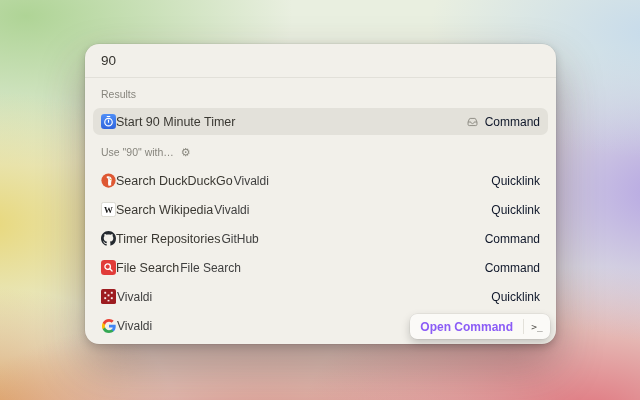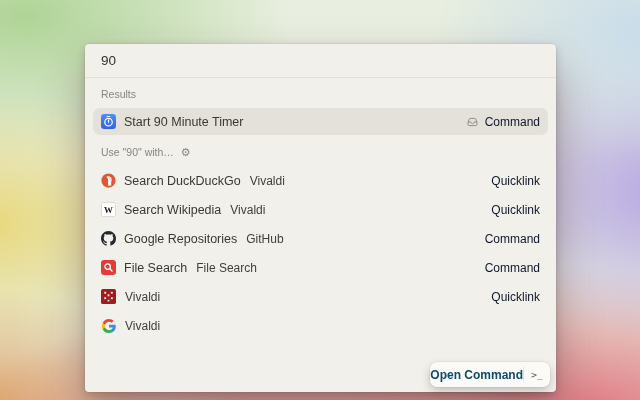--- a/index.html
+++ b/index.html
@@ -8,44 +8,44 @@
   .bg{position:absolute;inset:0;width:640px;height:400px;
     background:
       radial-gradient(50% 45% at 102% 8%, #c7dbeb 0%, rgba(199,219,235,0) 70%),
       radial-gradient(48% 52% at 104% 48%, #b6a6e3 0%, rgba(182,166,227,0) 72%),
       radial-gradient(62% 52% at 92% 104%, #e0757e 0%, rgba(224,117,126,0) 72%),
       radial-gradient(72% 46% at 42% 110%, #db8a82 0%, rgba(219,138,130,0) 72%),
       radial-gradient(42% 46% at -2% 104%, #dda05f 0%, rgba(221,160,95,0) 70%),
       radial-gradient(46% 46% at -2% 56%, #e8d87c 0%, rgba(232,216,124,0) 72%),
       radial-gradient(58% 52% at 4% 4%, #afd496 0%, rgba(175,212,150,0) 72%),
       #e9efe0;}
-  .panel{position:absolute;left:85px;top:44px;width:471px;height:348px;
-    background:#f2f0ea;border-radius:4px;
+  .panel{position:absolute;left:85px;top:44px;width:471px;height:300px;
+    background:#f2f0ea;border-radius:14px;
     box-shadow:0 22px 45px rgba(70,35,40,.38),0 3px 10px rgba(0,0,0,.18),0 0 0 .5px rgba(0,0,0,.08);}
   .search-row{height:34px;display:flex;align-items:center;padding:0 16px;
     border-bottom:1px solid #e2e0d9;}
   .query{font-size:13.5px;color:#34322d;}
   .list{position:absolute;left:0;right:0;top:35px;bottom:0;overflow:hidden;}
   .section-header{display:flex;align-items:flex-end;gap:7px;padding:9px 16px 8px;
     font-size:10.5px;color:#87857d;}
   .section-header .gear{font-size:11px;line-height:1;color:#8a887f;cursor:default;}
-  .row{display:flex;align-items:center;gap:8px;height:29px;margin:0 8px;
+  .row{display:flex;align-items:center;height:29px;margin:0 8px;
     padding:0 8px;border-radius:7px;}
   .row.selected{background:#e3e1da;height:27px;margin-bottom:2px;}
   .ricon{width:15px;height:15px;flex:0 0 15px;display:flex;align-items:center;justify-content:center;}
   .ricon svg{display:block;}
   .title{font-size:12.5px;color:#3a3832;white-space:nowrap;}
   .subtitle{font-size:12px;color:#404040;white-space:nowrap;margin-left:1px;}
   .right{margin-left:auto;display:flex;align-items:center;gap:6px;}
   .acc{font-size:12px;color:#0f172a;}
   .acc-icon svg{display:block;}
   .action-btn{position:absolute;right:6px;bottom:5px;height:25px;display:flex;
     align-items:center;background:#fbfaf7;border-radius:7px;z-index:5;cursor:pointer;
     box-shadow:0 4px 10px rgba(0,0,0,.20),0 0 0 .5px rgba(0,0,0,.07);}
-  .action-btn .label{font-size:12px;font-weight:700;color:#0c4a6e;padding:0 0;}
+  .action-btn .label{font-size:12px;font-weight:700;color:#8b5cf6;padding:0 10px;}
   .action-btn .sep{width:1px;height:15px;background:#e3e1da;}
   .action-btn .keycap{width:26px;text-align:center;font-family:"DejaVu Sans Mono",monospace;
     font-size:9.5px;color:#55534d;}
 </style>
 </head>
 <body>
 
 <div class="bg"></div>
 
 <div class="panel">
@@ -116,21 +116,21 @@
 
       <span class="acc">Quicklink</span>
     </span>
   </div>
       <div class="row">
     <span class="ricon">
           <svg viewBox="0 0 16 16" width="15" height="15" fill="#24292f">
             <path d="M8 0C3.58 0 0 3.58 0 8c0 3.54 2.29 6.53 5.47 7.59.4.07.55-.17.55-.38 0-.19-.01-.82-.01-1.49-2.01.37-2.53-.49-2.69-.94-.09-.23-.48-.94-.82-1.13-.28-.15-.68-.52-.01-.53.63-.01 1.08.58 1.23.82.72 1.21 1.87.87 2.33.66.07-.52.28-.87.51-1.07-1.78-.2-3.64-.89-3.64-3.95 0-.87.31-1.59.82-2.15-.08-.2-.36-1.02.08-2.12 0 0 .67-.21 2.2.82.64-.18 1.32-.27 2-.27s1.36.09 2 .27c1.53-1.04 2.2-.82 2.2-.82.44 1.1.16 1.92.08 2.12.51.56.82 1.27.82 2.15 0 3.07-1.87 3.75-3.65 3.95.29.25.54.73.54 1.48 0 1.07-.01 1.93-.01 2.2 0 .21.15.46.55.38A8.01 8.01 0 0 0 16 8c0-4.42-3.58-8-8-8z"></path>
           </svg>
         </span>
-    <span class="title">Google Repositories</span>
+    <span class="title">Timer Repositories</span>
     <span class="subtitle">GitHub</span>
     <span class="right">
 
       <span class="acc">Command</span>
     </span>
   </div>
       <div class="row">
     <span class="ricon">
           <svg viewBox="0 0 16 16" width="15" height="15">
             <rect width="16" height="16" rx="3.5" fill="#e13c39"></rect>

